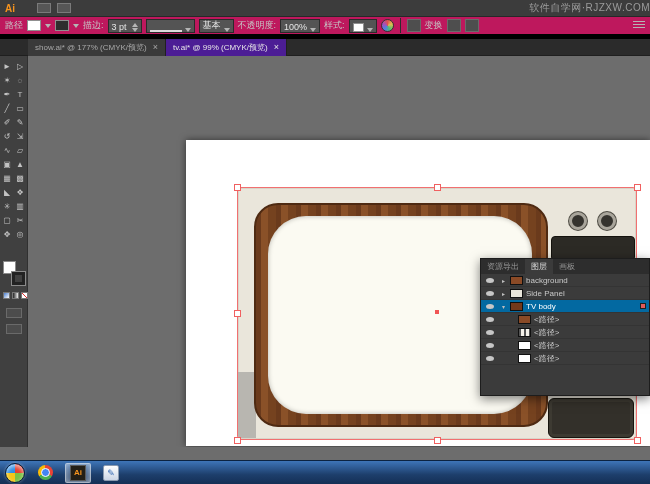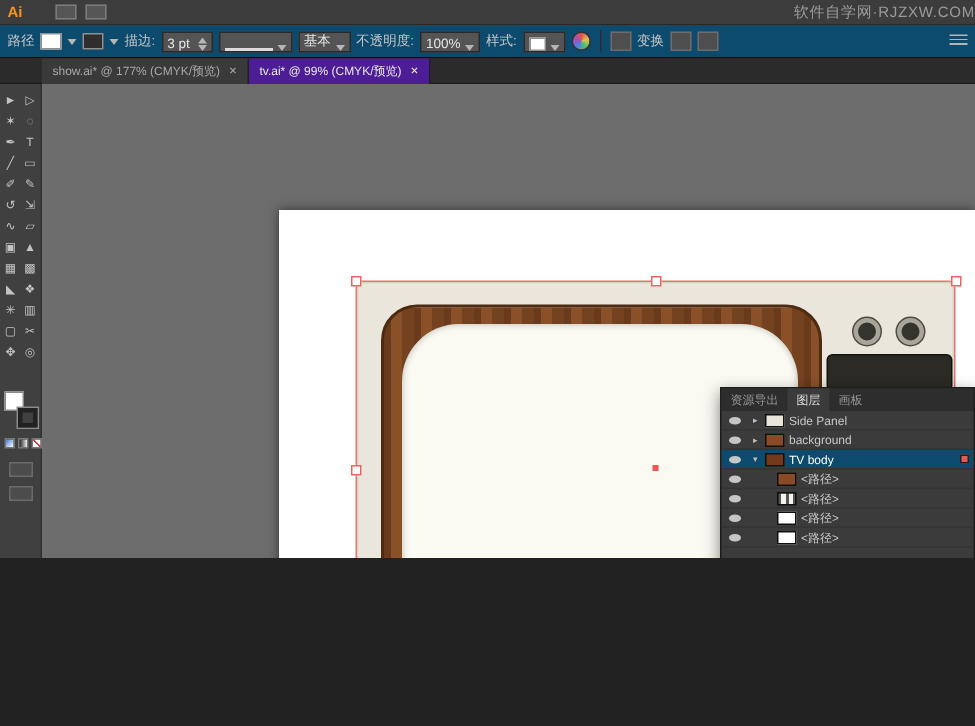--- a/index.html
+++ b/index.html
@@ -1,29 +1,29 @@
 <!DOCTYPE html>
 <html><head>
 <meta charset="utf-8">
 <style>
   *{box-sizing:border-box;margin:0;padding:0}
   body{background:#222;font-family:"Liberation Sans",sans-serif}
-  #app{position:relative;width:650px;height:372px;background:#6d6d6d;overflow:hidden}
+  #app{position:relative;width:650px;height:484px;background:#6d6d6d;overflow:hidden}
 
   
   .menubar{position:absolute;left:0;top:0;width:650px;height:17px;background:#3c3c3c;border-bottom:1px solid #282828;display:flex;align-items:center;font-size:9px;color:#d0d0d0;padding-left:5px}
   .ai-logo{color:#f7941e;font-weight:bold;font-size:10px;margin-right:8px}
   #menu-items{display:flex}
   .menu-item{padding:0 6px;line-height:16px;white-space:nowrap}
   .mb-icons{display:flex;gap:6px;margin-left:14px}
   .mb-icon{width:14px;height:10px;background:#565656;border:1px solid #7a7a7a}
   .brand{margin-left:auto;margin-right:0;color:#9b9b9b;font-size:10px;letter-spacing:.5px}
 
   
-  .controlbar{position:absolute;left:0;top:17px;width:650px;height:22px;background:#0c4a6e;border-bottom:1px solid #000000;display:flex;align-items:center;font-size:9px;color:#cccccc;gap:4px;padding:0 5px;white-space:nowrap}
+  .controlbar{position:absolute;left:0;top:17px;width:650px;height:22px;background:#be185d;border-bottom:5px solid #000000;display:flex;align-items:center;font-size:9px;color:#cccccc;gap:4px;padding:0 5px;white-space:nowrap}
   .cb-label{color:#c6c6c6}
   .swatch{width:14px;height:11px;background:#ffffff;border:1px solid #909090;display:inline-block}
   .swatch.stroke-sw{background:#2e2e2e}
   .dd{width:0;height:0;border-left:3px solid transparent;border-right:3px solid transparent;border-top:4px solid #b5b5b5;display:inline-block}
   .cb-box{height:14px;background:#545454;border:1px solid #2a2a2a;display:flex;align-items:flex-end;padding:0 3px;gap:3px;color:#e5e5e5}
   .stepper{display:flex;flex-direction:column;gap:1px;margin-left:2px}
   .tri-up{width:0;height:0;border-left:3px solid transparent;border-right:3px solid transparent;border-bottom:4px solid #b5b5b5}
   .profile-line{width:32px;height:2px;background:#dcdcdc}
   .cb-icon{width:14px;height:13px;border:1px solid #6b6b6b;background:#4e4e4e}
   .recolor{width:13px;height:13px;border-radius:50%;background:conic-gradient(#e05050,#e0c050,#50c070,#5080e0,#a050c0,#e05050);border:1px solid #333}
@@ -65,21 +65,21 @@
   .center-pt{position:absolute;left:407px;top:254px;width:4px;height:4px;background:#f05555}
   .handle{position:absolute;width:7px;height:7px;background:#ffffff;border:1px solid #f06060}
 
   
   .lpanel{position:absolute;left:480px;top:258px;width:170px;height:138px;background:#3b3b3b;border:1px solid #1d1d1d;box-shadow:0 3px 10px rgba(0,0,0,.5);z-index:6}
   .lp-tabs{height:15px;background:#2d2d2d;display:flex;font-size:8px;color:#979797}
   .lp-tab{padding:0 6px;line-height:15px}
   .lp-tab.active{background:#3b3b3b;color:#dddddd}
   .lp-rows{position:absolute;left:0;right:0;top:15px;bottom:14px;overflow:hidden}
   .lrow{height:13px;display:flex;align-items:center;font-size:8px;color:#c8c8c8;border-bottom:1px solid #343434;padding-left:2px;gap:3px}
-  .lrow.selected{background:#0c4a6e;color:#ffffff}
+  .lrow.selected{background:#0369a1;color:#ffffff}
   .eye{width:8px;height:5px;border-radius:50%;background:#c6c6c6;margin:0 3px;flex:none}
   .tri{width:7px;font-size:6px;color:#bdbdbd;flex:none;text-align:center}
   .thumb{width:13px;height:9px;border:1px solid #101010;background:#ffffff;flex:none}
   .lname{white-space:nowrap;overflow:hidden}
   .selsq{margin-left:auto;margin-right:3px;width:6px;height:6px;background:#e05a5a;border:1px solid #202020;flex:none}
   .lp-status{position:absolute;left:0;right:0;bottom:0;height:14px;background:#333333;border-top:1px solid #242424;display:flex;align-items:center;font-size:8px;color:#a8a8a8;padding:0 5px;gap:5px}
   .lp-sicons{margin-left:auto;display:flex;gap:4px}
   .sic{width:9px;height:8px;border:1px solid #8a8a8a;background:#454545}
 
   
@@ -234,28 +234,28 @@
   <div class="lpanel">
     <div class="lp-tabs">
       <span class="lp-tab">资源导出</span>
       <span class="lp-tab active">图层</span>
       <span class="lp-tab">画板</span>
     </div>
     <div id="lp-rows" class="lp-rows">
         <div class="lrow">
           <span class="eye"></span>
           <span class="tri">▸</span>
+          <span class="thumb" style="background: rgb(138, 74, 38);"></span>
+          <span class="lname">background</span>
+        </div>
+        <div class="lrow">
+          <span class="eye"></span>
+          <span class="tri">▸</span>
           <span class="thumb" style="background: rgb(232, 229, 218);"></span>
           <span class="lname">Side Panel</span>
-        </div>
-        <div class="lrow">
-          <span class="eye"></span>
-          <span class="tri">▸</span>
-          <span class="thumb" style="background: rgb(138, 74, 38);"></span>
-          <span class="lname">background</span>
         </div>
         <div class="lrow selected">
           <span class="eye"></span>
           <span class="tri">▾</span>
           <span class="thumb" style="background: rgb(116, 57, 27);"></span>
           <span class="lname">TV body</span>
           <span class="selsq"></span>
         </div>
         <div class="lrow">
           <span class="eye"></span>

